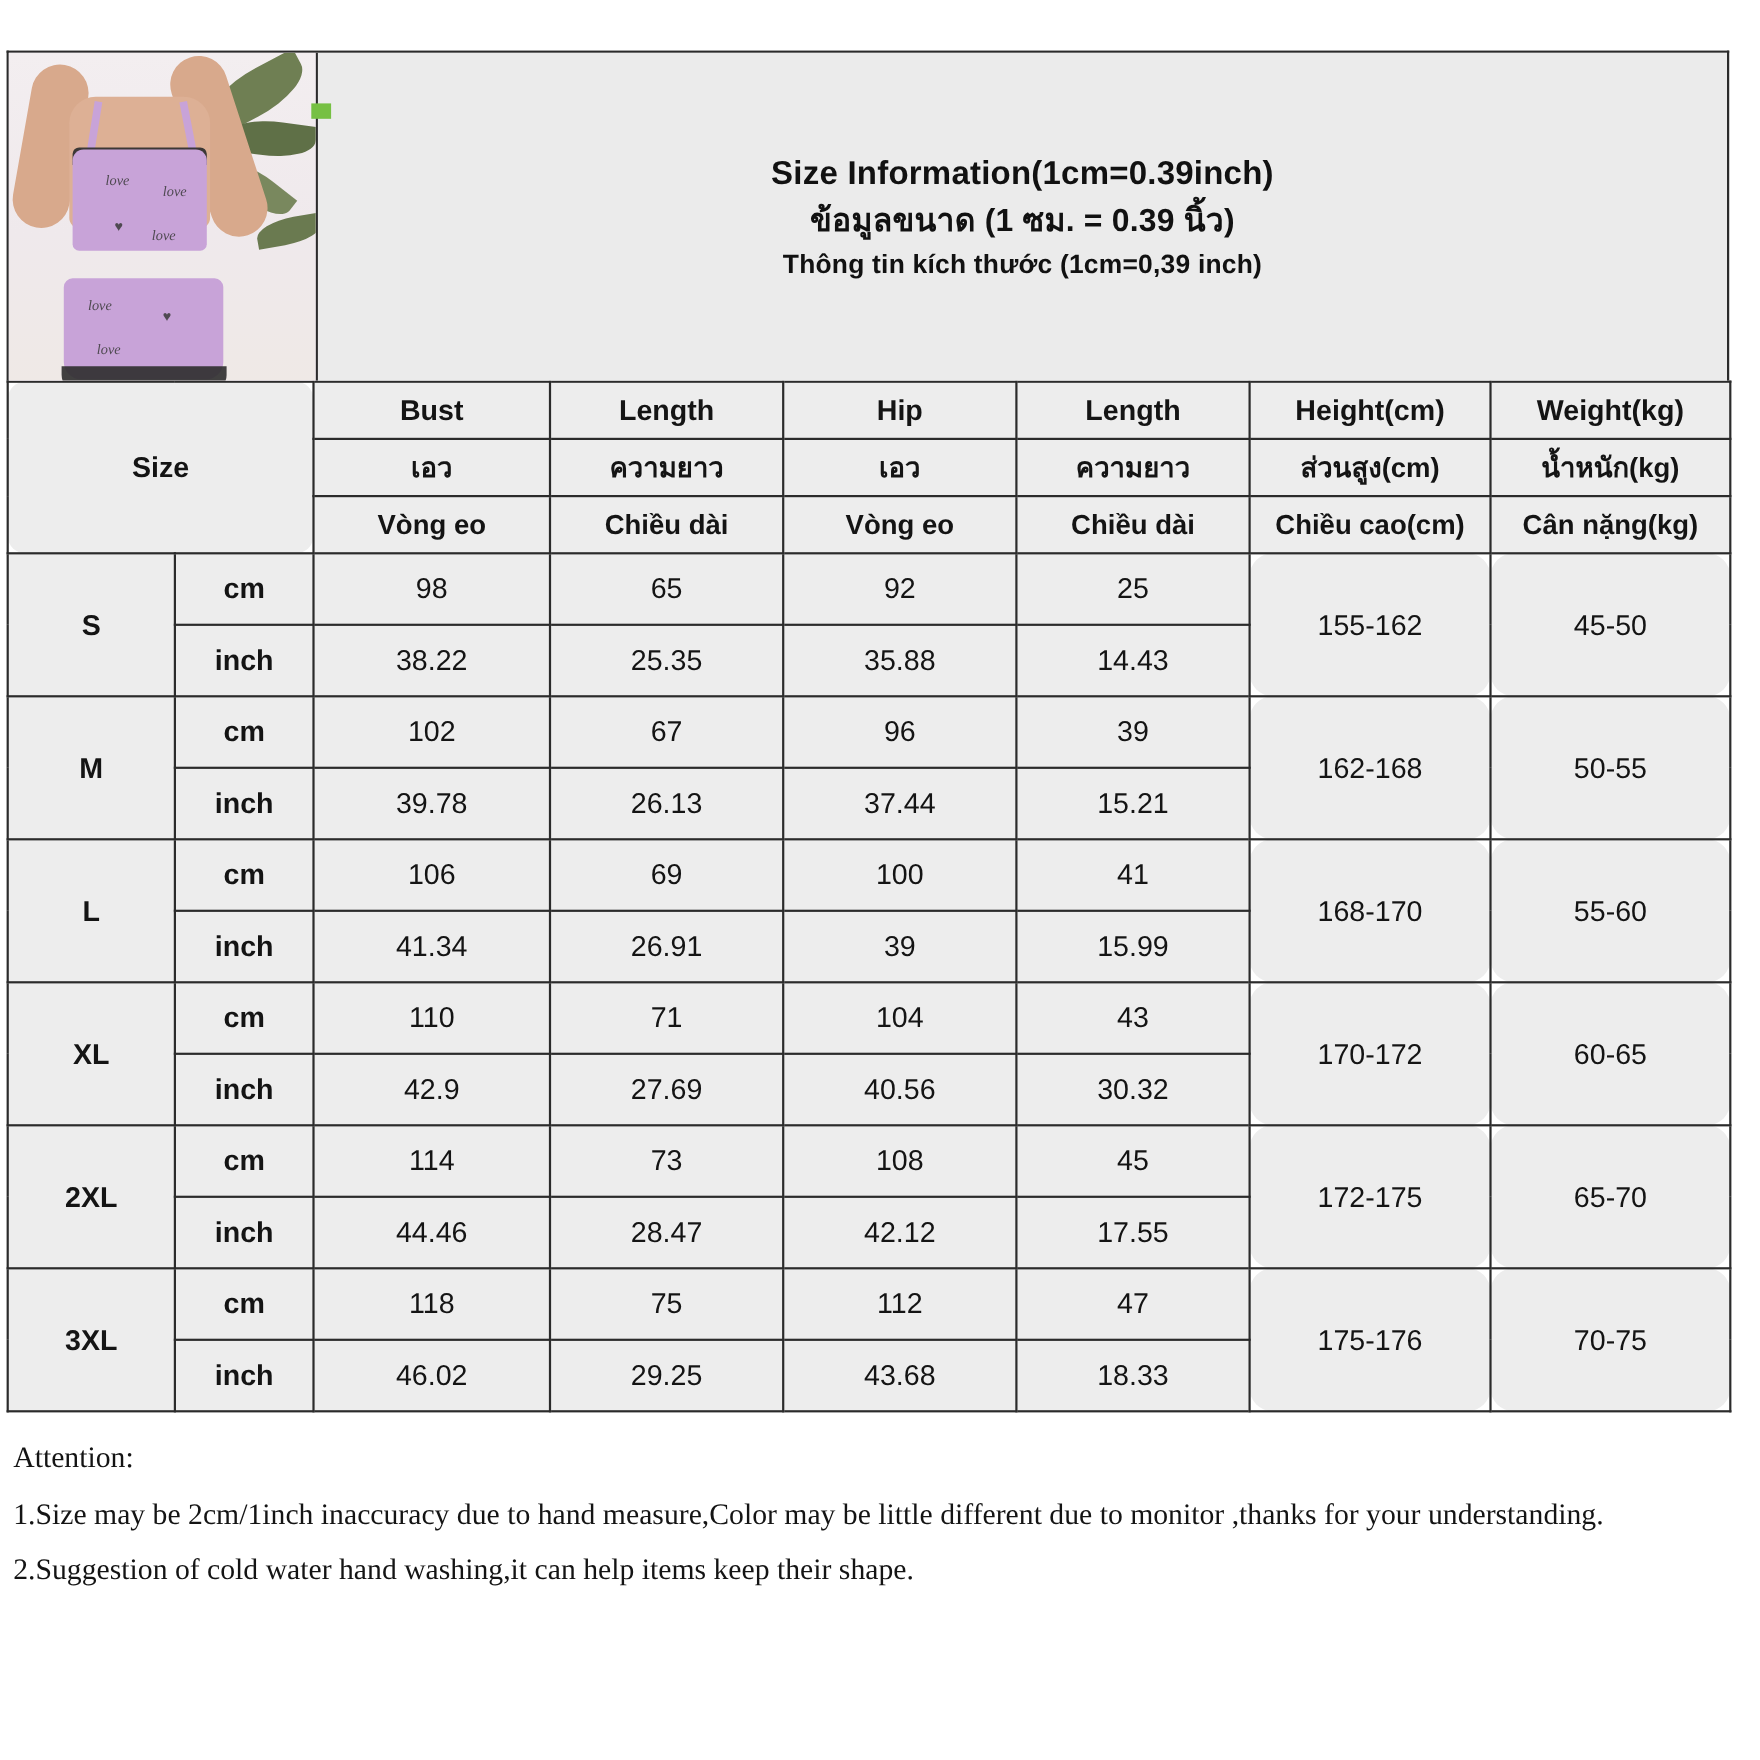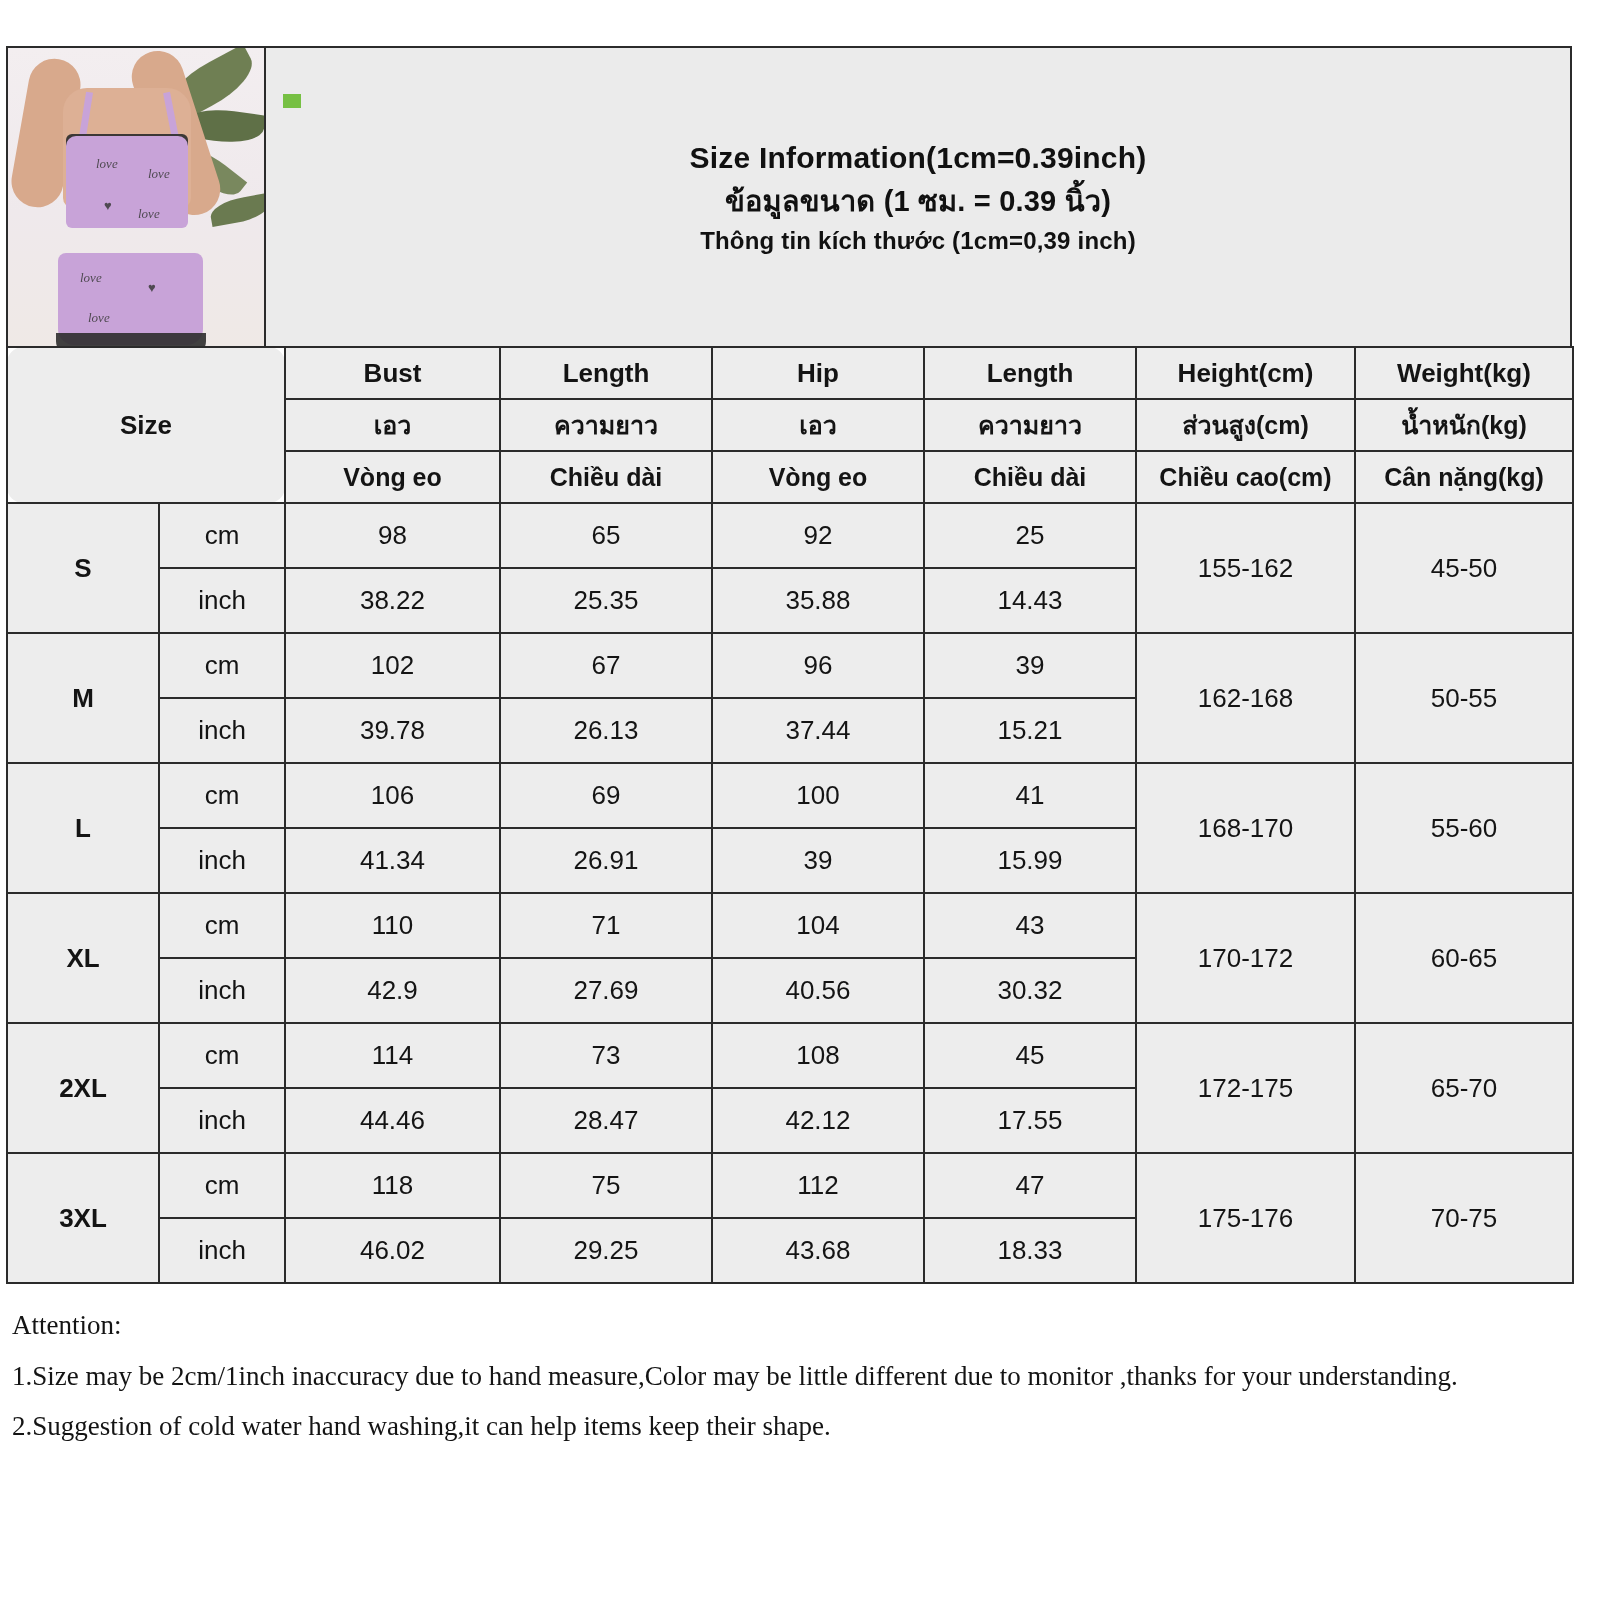--- a/index.html
+++ b/index.html
@@ -26,21 +26,21 @@
     display: flex;
     width: 1566px;
     margin: 46px 0 0 6px;
     border: 2px solid #2b2b2b;
     border-bottom: none;
     box-sizing: border-box;
     background: #ebebeb;
     height: 300px;
   }
   .header-img-cell {
-    width: 258px;
+    width: 281px;
     border-right: 2px solid #2b2b2b;
     box-sizing: border-box;
     background: #efe6ef;
     position: relative;
     overflow: hidden;
   }
   .header-title-cell {
     flex: 1;
     display: flex;
     flex-direction: column;
@@ -180,33 +180,34 @@
     background: #e4e4e4;
     border-radius: 16px;
   }
   td.size-label {
     font-weight: bold;
     font-size: 28px;
     background: #e4e4e4;
     width: 152px;
   }
   td.unit {
-    font-weight: normal;
+    font-weight: bold;
     font-size: 25px;
     background: #ededed;
     width: 126px;
     margin-top: 48px;
   }
   td.val {
     font-size: 27px;
     background: #ededed;
   }
   td.span-val {
     font-size: 27px;
     background: #ededed;
+    border-radius: 21px;
   }
   tr.datarow td { height: 63px; }
 
   
   col.c-size   { width: 152px; }
   col.c-unit   { width: 126px; }
   col.c-bust   { width: 215px; }
   col.c-len1   { width: 212px; }
   col.c-hip    { width: 212px; }
   col.c-len2   { width: 212px; }

